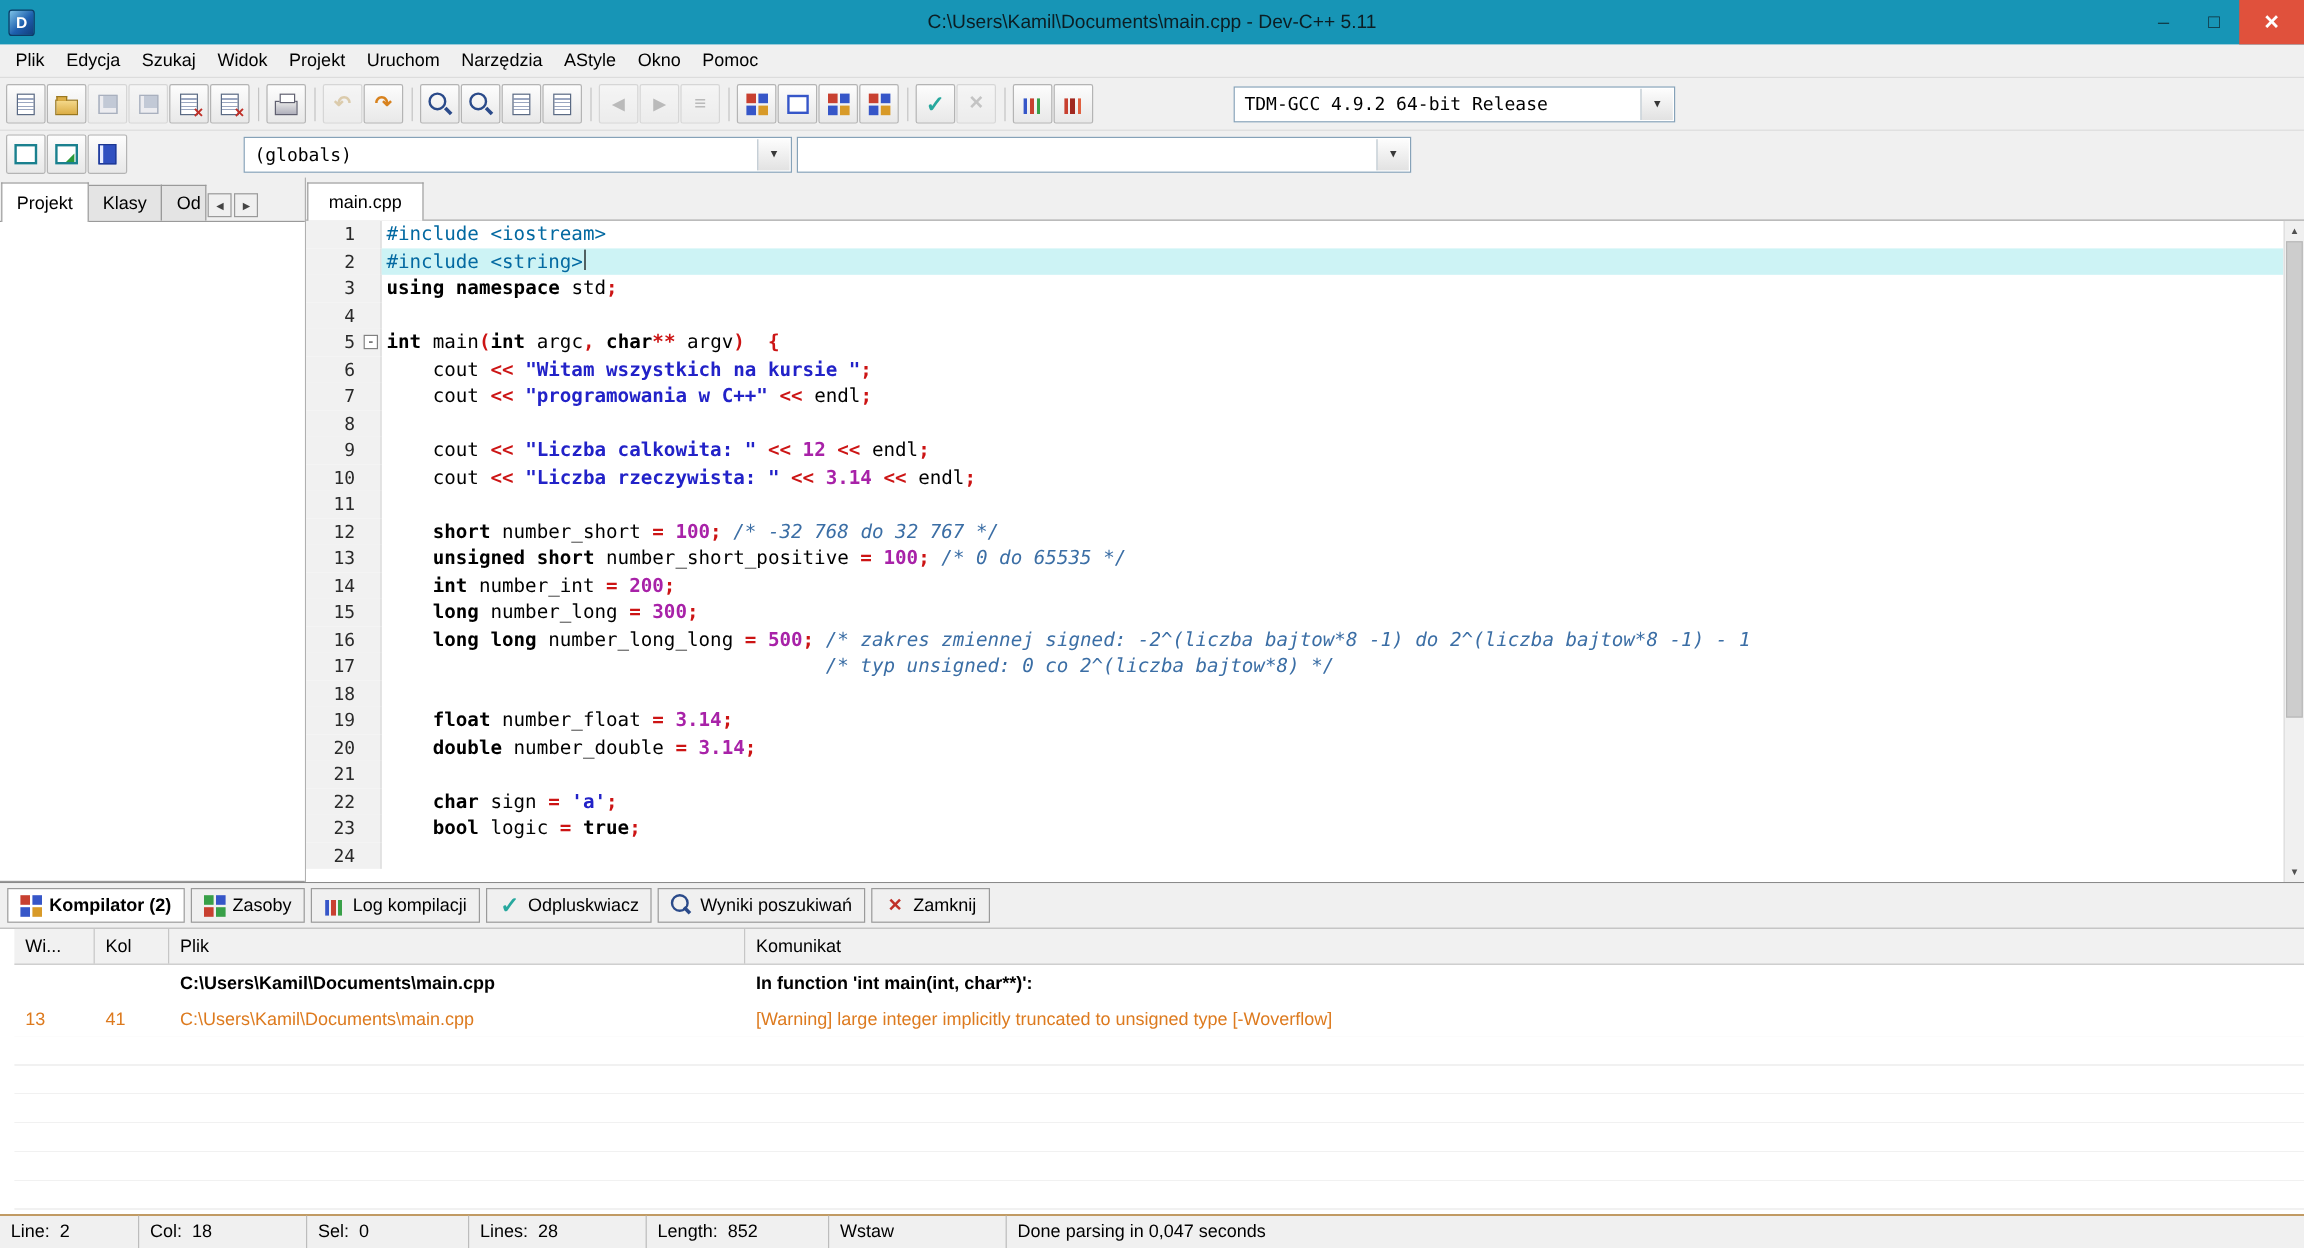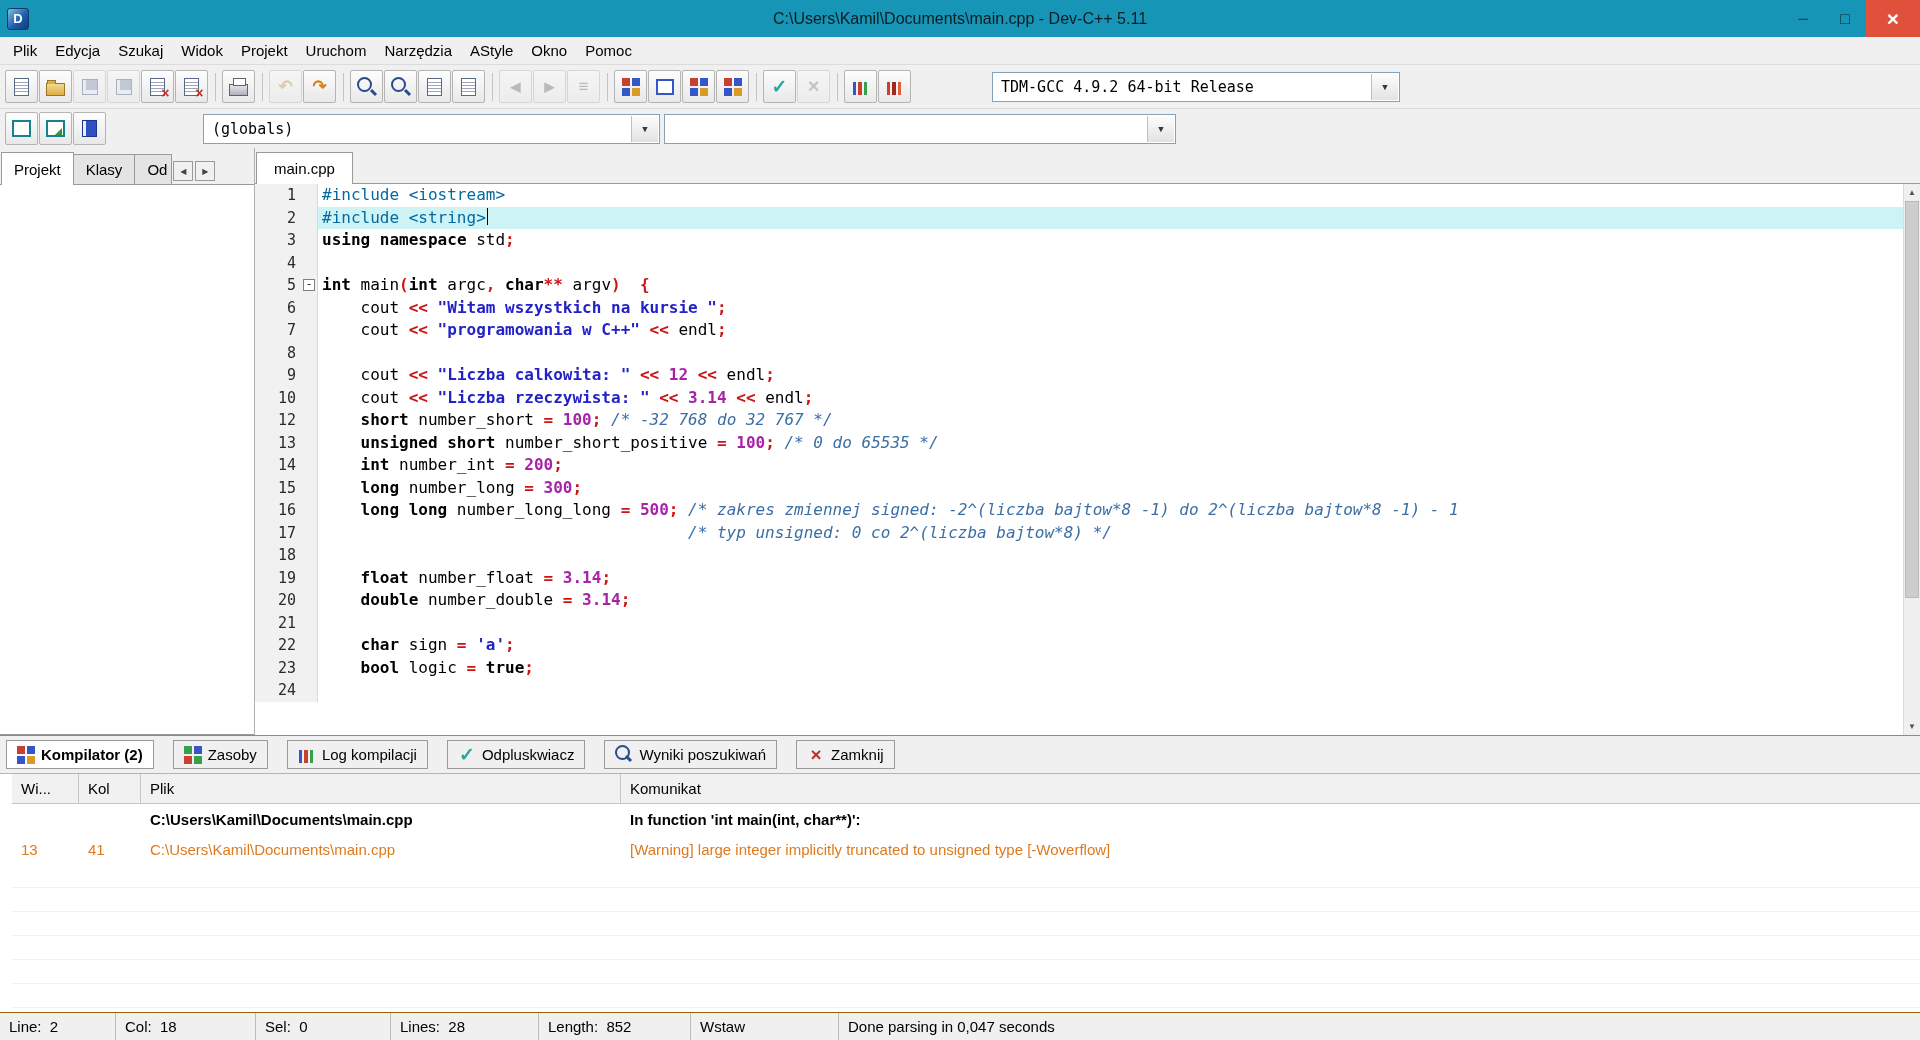--- a/index.html
+++ b/index.html
@@ -55,21 +55,21 @@
   .i-runbox::before{content:'';width:14px;height:12px;display:block;border:2px solid #3656c8;background:#fff;}
   .i-bars::before{content:'';width:15px;height:13px;display:block;margin-top:4px;background:linear-gradient(90deg,#3656c8 0 3px,transparent 3px 5px,#c84030 5px 9px,transparent 9px 11px,#38a048 11px 14px,transparent 14px);}
   .i-bars-red::before{content:'';width:15px;height:13px;display:block;margin-top:4px;background:linear-gradient(90deg,#c84030 0 3px,transparent 3px 5px,#a02820 5px 9px,transparent 9px 11px,#e06040 11px 14px,transparent 14px);}
   .i-win::before,.i-win-g::before{content:'';width:15px;height:13px;display:block;border:2px solid #1a808e;background:#fff;}
   .i-win-g::after{content:'';position:absolute;right:0;bottom:0;width:0;height:0;border:5px solid transparent;border-left-color:#2a9a3a;transform:rotate(45deg);}
   .i-book::before{content:'';width:13px;height:15px;display:block;background:#3050c0;border:1px solid #1c3690;box-shadow:inset 3px 0 0 #e8ecff;}
 
   .combo{height:30px;background:#fff;border:1px solid #86a2b8;display:flex;align-items:center;position:relative;font-family:"DejaVu Sans Mono",monospace;font-size:15px;padding:0 32px 0 8px;white-space:nowrap;overflow:hidden;}
   .combo-arrow{position:absolute;right:1px;top:1px;bottom:1px;width:27px;background:linear-gradient(#fdfdfd,#e2e2e2);border-left:1px solid #b8c4cc;display:flex;align-items:center;justify-content:center;}
   .combo-arrow::before{content:'▼';font-size:9px;color:#383838;}
-  .combo-compiler{width:408px;margin-left:80px;}
+  .combo-compiler{width:368px;margin-left:116px;}
   .combo-globals{width:457px;margin-left:96px;}
   .combo-members{width:512px;margin-left:4px;}
 
   
   .main{flex:1;display:flex;min-height:0;}
   .left-panel{flex:0 0 255px;display:flex;flex-direction:column;border-right:1px solid #b0b0b0;}
   .ltab-row{flex:0 0 36px;display:flex;align-items:flex-end;padding:0 1px;}
   .ltab{height:30px;padding:0 12px;display:flex;align-items:center;font-size:15px;border:1px solid #9a9a9a;border-bottom:none;background:#e4e4e4;margin-right:-1px;white-space:nowrap;overflow:hidden;}
   .ltab.active{background:#fff;height:33px;margin-bottom:-1px;z-index:1;}
   .ltab-trunc{max-width:38px;}
@@ -100,21 +100,21 @@
   .caret{display:inline-block;width:1px;height:17px;background:#000;vertical-align:text-top;margin-left:1px;}
   .vscroll{position:absolute;top:0;right:0;bottom:0;width:17px;background:#f0f0f0;border-left:1px solid #dcdcdc;}
   .sb-btn{height:17px;display:flex;align-items:center;justify-content:center;font-size:8px;color:#505050;}
   .sb-up::before{content:'▲';}
   .sb-down::before{content:'▼';}
   .sb-btn.down{position:absolute;bottom:0;left:0;right:0;}
   .sb-thumb{position:absolute;left:1px;right:1px;top:17px;height:72%;background:#cdcdcd;border:1px solid #b8b8b8;}
 
   
   .bottom{flex:0 0 277px;display:flex;flex-direction:column;border-top:1px solid #8a8a8a;}
-  .btab-row{flex:0 0 37px;display:flex;align-items:center;gap:19px;padding-left:6px;background:#f0f0f0;}
+  .btab-row{flex:0 0 37px;display:flex;align-items:center;gap:5px;padding-left:6px;background:#f0f0f0;}
   .btab{height:29px;display:flex;align-items:center;gap:6px;padding:0 10px;border:1px solid #9a9a9a;background:#f0f0f0;font-size:15px;white-space:nowrap;}
   .btab.active{background:#fff;font-weight:bold;}
   .btab .iconbox{width:18px;height:18px;font-size:15px;}
   .msg-area{flex:1;background:#fff;display:flex;flex-direction:column;overflow:hidden;border-top:1px solid #b4b4b4;padding-left:12px;}
   .thead{flex:0 0 30px;display:flex;background:#f1f1f1;border-bottom:1px solid #c6c6c6;font-size:15px;}
   .th{display:flex;align-items:center;padding-left:9px;border-right:1px solid #c6c6c6;}
   .c0{flex:0 0 67px;}.c1{flex:0 0 62px;}.c2{flex:0 0 480px;}.c3{flex:1;border-right:none;}
   .trow{flex:0 0 30px;display:flex;font-size:15px;}
   .td{display:flex;align-items:center;padding-left:9px;height:100%;border-right:none;}
   .trow.bold .c2,.trow.bold .c3{font-weight:bold;}
@@ -357,20 +357,27 @@
             </div>
             <div class="line">
               <div class="gutter">
                 <span class="lnum">10</span>
                 <span class="foldcol"></span>
               </div>
               <div class="codeln"><span class="tk-txt">    cout </span><span class="tk-op">&lt;&lt;</span><span class="tk-txt"> </span><span class="tk-str">"Liczba rzeczywista: "</span><span class="tk-txt"> </span><span class="tk-op">&lt;&lt;</span><span class="tk-txt"> </span><span class="tk-num">3.14</span><span class="tk-txt"> </span><span class="tk-op">&lt;&lt;</span><span class="tk-txt"> endl</span><span class="tk-op">;</span></div>
             </div>
             <div class="line">
               <div class="gutter">
+                <span class="lnum">11</span>
+                <span class="foldcol"></span>
+              </div>
+              <div class="codeln"></div>
+            </div>
+            <div class="line">
+              <div class="gutter">
                 <span class="lnum">12</span>
                 <span class="foldcol"></span>
               </div>
               <div class="codeln"><span class="tk-txt">    </span><span class="tk-kw">short</span><span class="tk-txt"> number_short </span><span class="tk-op">=</span><span class="tk-txt"> </span><span class="tk-num">100</span><span class="tk-op">;</span><span class="tk-txt"> </span><span class="tk-com">/* -32 768 do 32 767 */</span></div>
             </div>
             <div class="line">
               <div class="gutter">
                 <span class="lnum">13</span>
                 <span class="foldcol"></span>
               </div>

